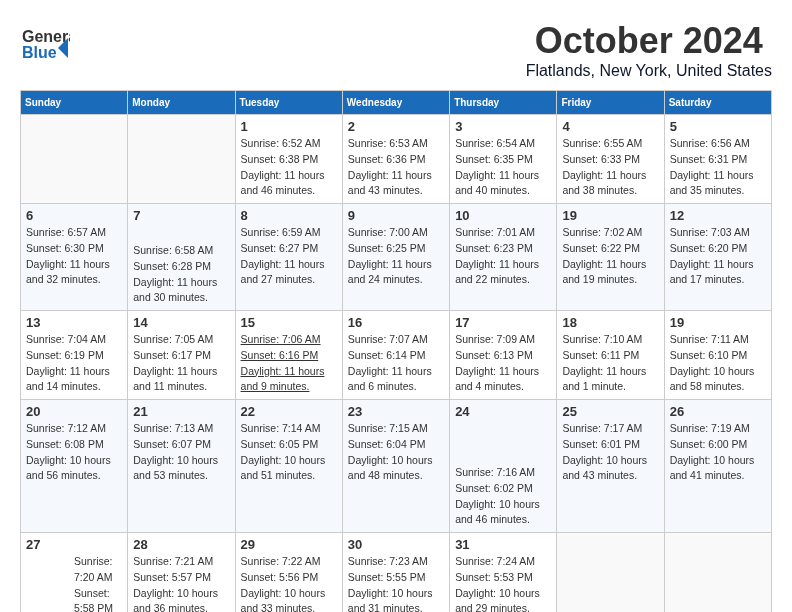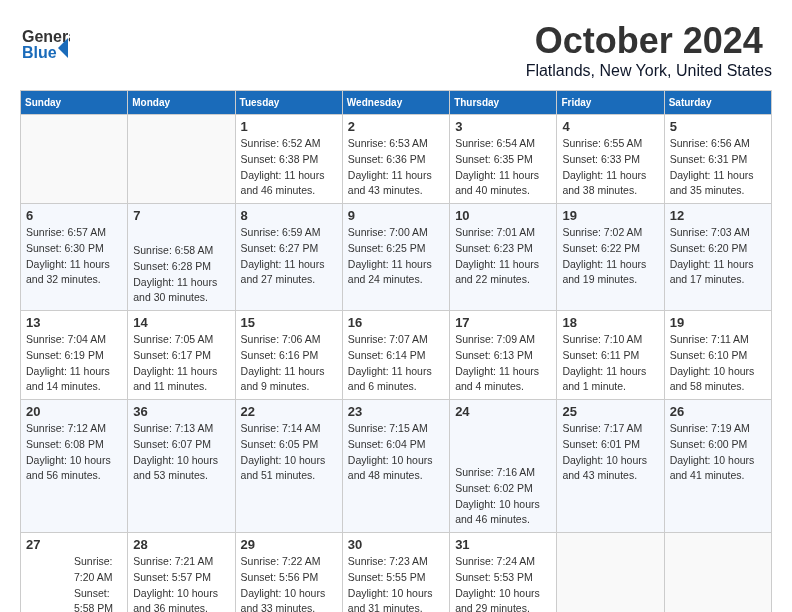--- a/index.html
+++ b/index.html
@@ -189,21 +189,21 @@
 Daylight: 11 hours and 14 minutes.</div>
         </td>
         <td>
           <span class="day-num">14</span>
           <div class="day-info" style="white-space: pre-line;">Sunrise: 7:05 AM
 Sunset: 6:17 PM
 Daylight: 11 hours and 11 minutes.</div>
         </td>
         <td>
           <span class="day-num">15</span>
-          <div class="day-info" style="white-space: pre-line;">Sunrise: 7:06 AM
+          <div class="day-info" style="white-space: pre-line; text-decoration: underline;">Sunrise: 7:06 AM
 Sunset: 6:16 PM
 Daylight: 11 hours and 9 minutes.</div>
         </td>
         <td>
           <span class="day-num">16</span>
           <div class="day-info" style="white-space: pre-line;">Sunrise: 7:07 AM
 Sunset: 6:14 PM
 Daylight: 11 hours and 6 minutes.</div>
         </td>
         <td>
@@ -226,21 +226,21 @@
         </td>
       </tr>
       <tr>
         <td>
           <span class="day-num">20</span>
           <div class="day-info" style="white-space: pre-line;">Sunrise: 7:12 AM
 Sunset: 6:08 PM
 Daylight: 10 hours and 56 minutes.</div>
         </td>
         <td>
-          <span class="day-num">36</span>
+          <span class="day-num">21</span>
           <div class="day-info" style="white-space: pre-line;">Sunrise: 7:13 AM
 Sunset: 6:07 PM
 Daylight: 10 hours and 53 minutes.</div>
         </td>
         <td>
           <span class="day-num">22</span>
           <div class="day-info" style="white-space: pre-line;">Sunrise: 7:14 AM
 Sunset: 6:05 PM
 Daylight: 10 hours and 51 minutes.</div>
         </td>

